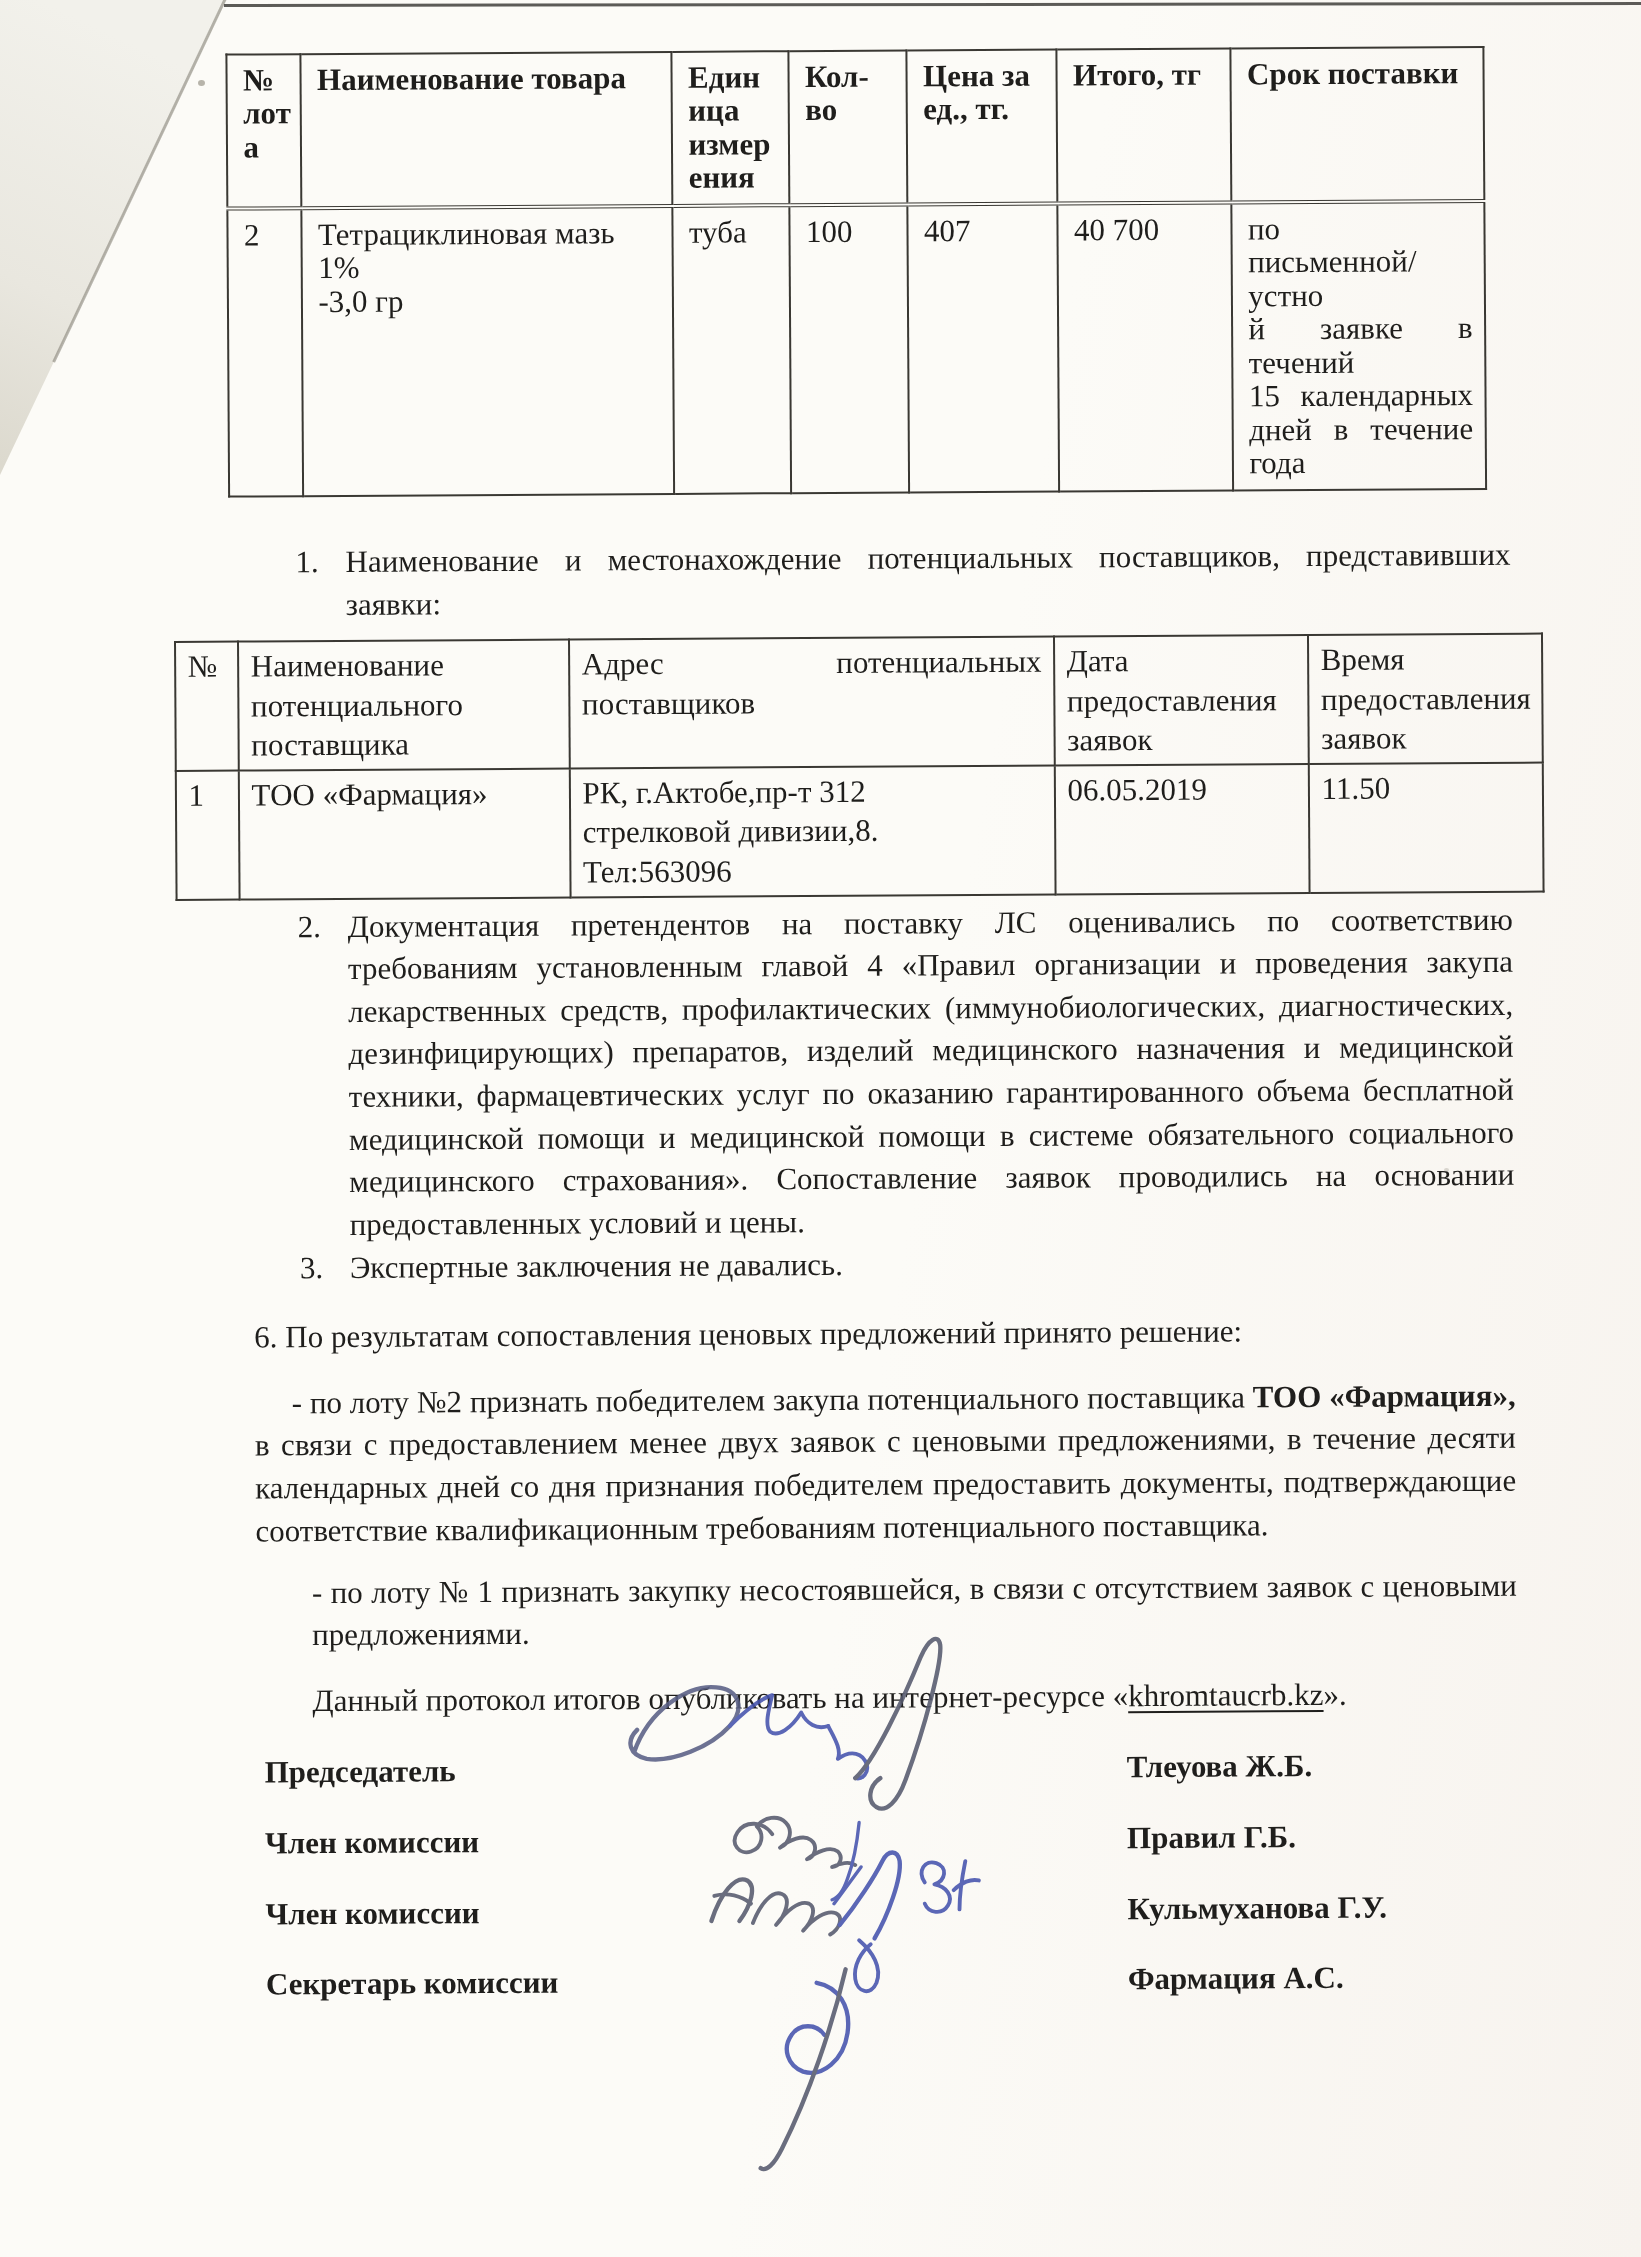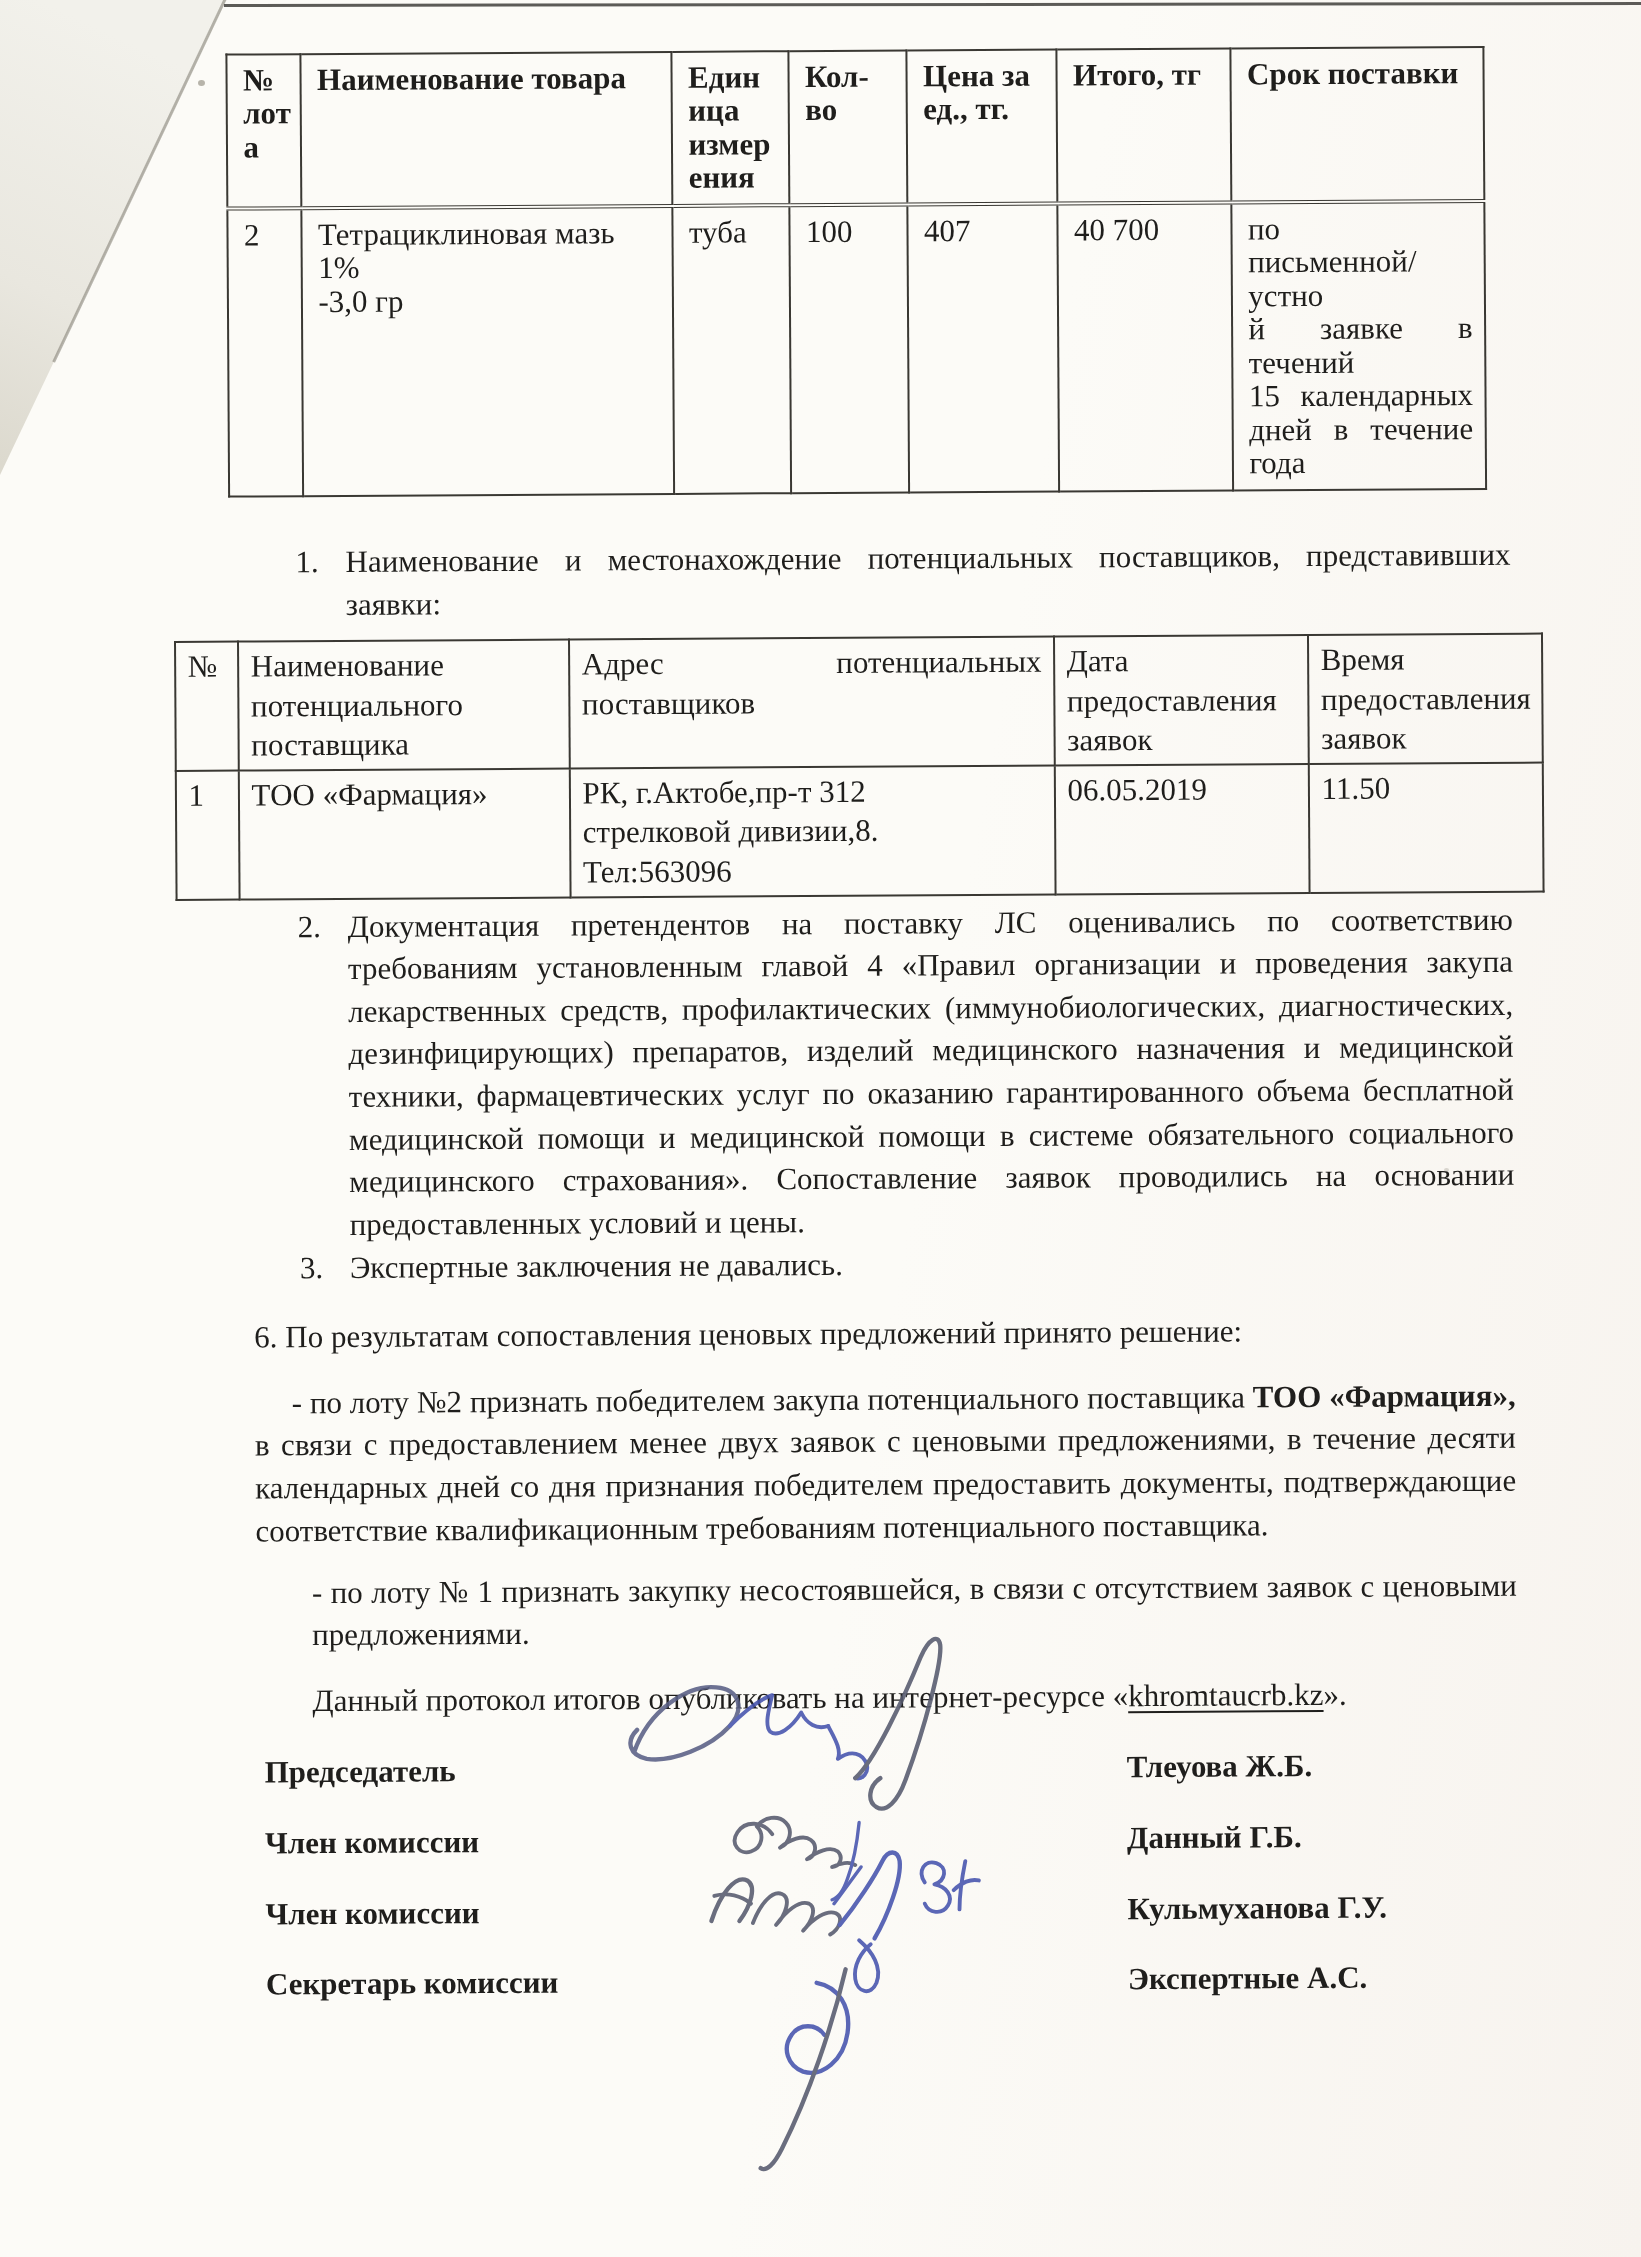--- a/index.html
+++ b/index.html
@@ -202,29 +202,29 @@
 
     <div class="block58 m-pub"><span>Данный протокол итогов опубликовать на интернет-ресурсе «</span><span class="u">khromtaucrb.kz</span><span>».</span></div>
 
     <div class="sigs">
       <div class="sig-row">
         <span class="sig-role">Председатель</span>
         <span>Тлеуова Ж.Б.</span>
       </div>
       <div class="sig-row">
         <span class="sig-role">Член комиссии</span>
-        <span>Данный Г.Б.</span>
+        <span>Правил Г.Б.</span>
       </div>
       <div class="sig-row">
         <span class="sig-role">Член комиссии</span>
         <span>Кульмуханова Г.У.</span>
       </div>
       <div class="sig-row">
         <span class="sig-role">Секретарь комиссии</span>
-        <span>Экспертные А.С.</span>
+        <span>Фармация А.С.</span>
       </div>
     </div>
   </div>
 </div>
 
 <svg class="sig-svg" width="1641" height="2257" viewBox="0 0 1700 2338">
   <g opacity="0.88">
     <path d="M 657 1815 C 672 1772 712 1745 742 1748 C 766 1750 772 1770 756 1788 C 736 1810 696 1826 670 1822 C 652 1818 648 1804 660 1792" stroke="#5a6086" stroke-width="4.5"></path>
     <path d="M 756 1788 C 772 1772 788 1760 800 1756 C 796 1772 792 1788 798 1794 C 806 1800 820 1790 830 1774 C 836 1786 846 1792 858 1788" stroke="#4553ae" stroke-width="4"></path>
     <path d="M 858 1788 C 864 1800 872 1812 868 1822 C 882 1812 894 1816 898 1828 C 900 1836 894 1844 886 1842" stroke="#4553ae" stroke-width="4"></path>

